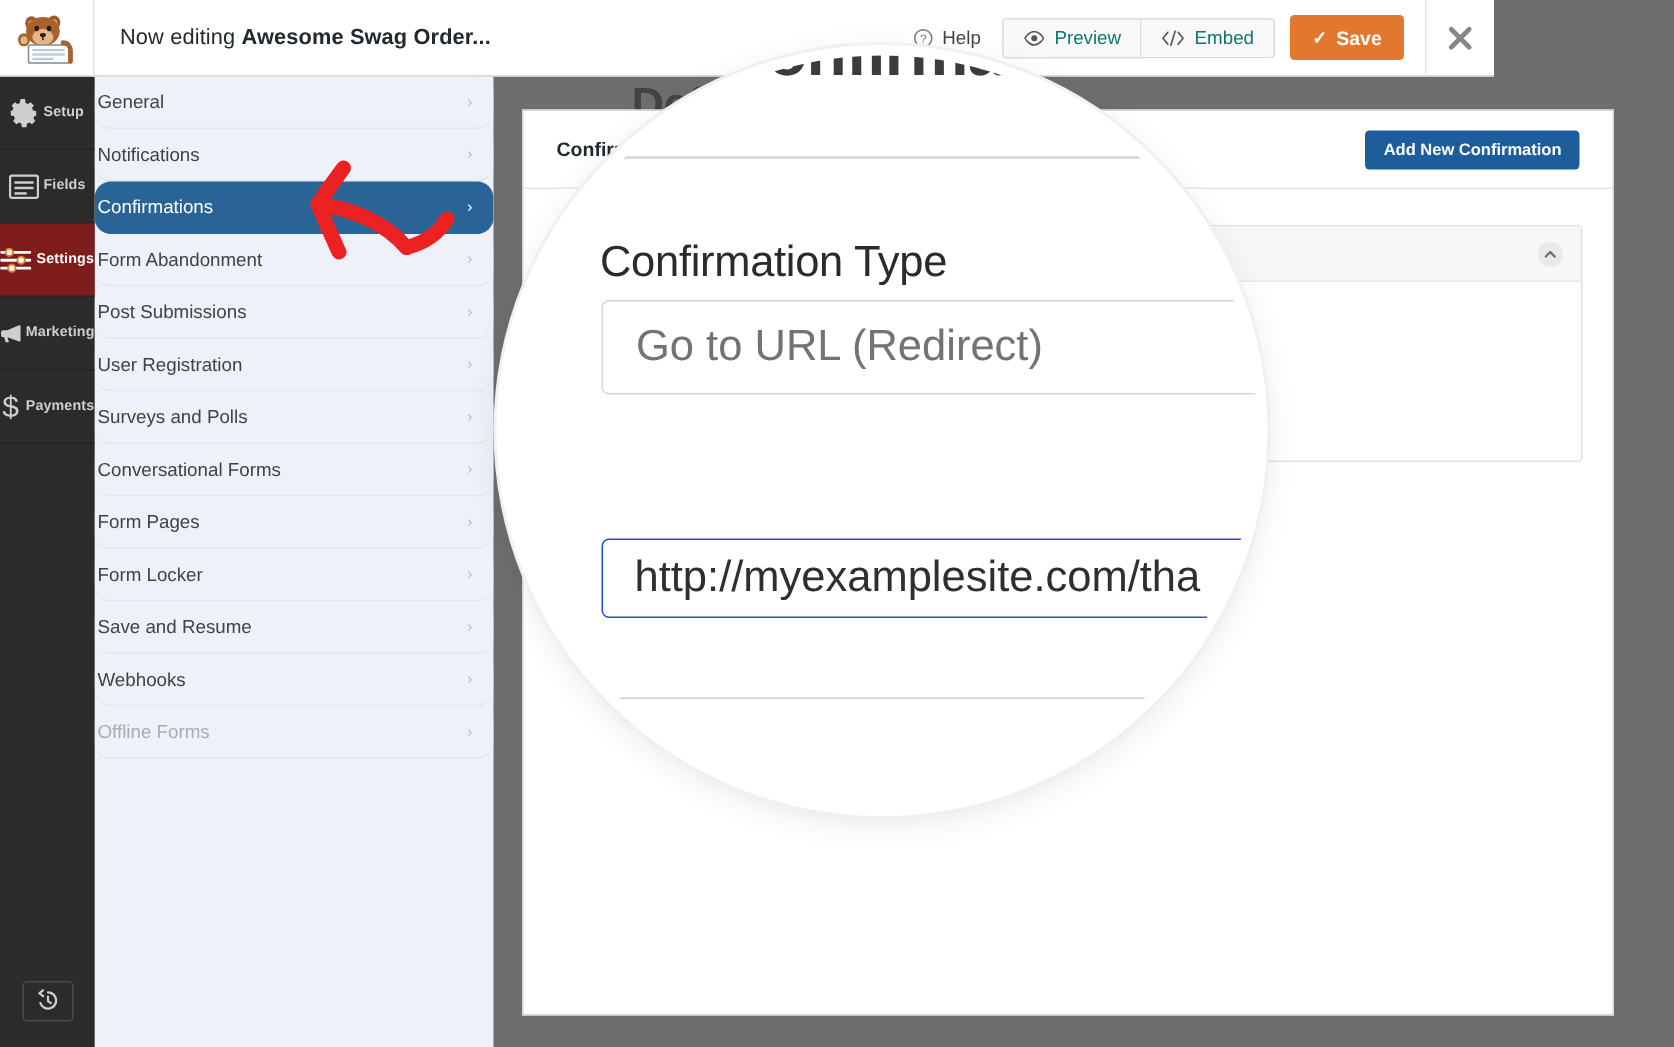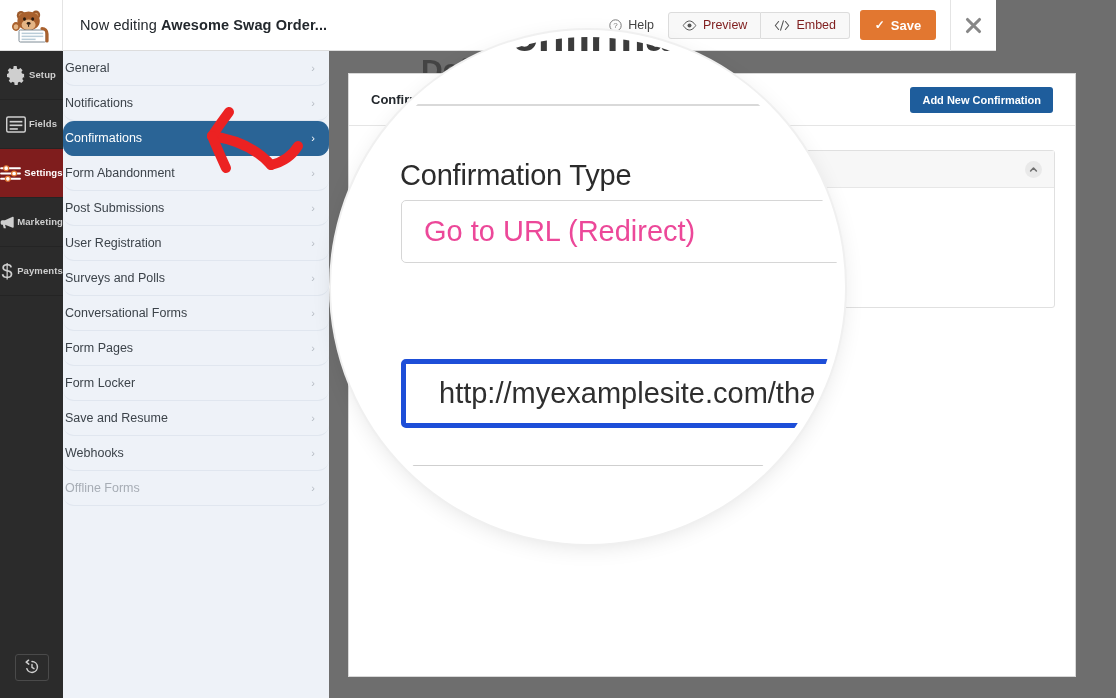--- a/index.html
+++ b/index.html
@@ -78,21 +78,21 @@
     display: flex;
     align-items: stretch;
     height: 27px;
     margin-right: 10px;
   }
   .pill-btn {
     display: flex;
     align-items: center;
     gap: 6px;
     font-size: 12.5px;
-    color: #7f1d1d;
+    color: #0f766e;
     background: #f8f8f8;
     border: 1px solid #dcdcdc;
     padding: 0 13px;
     cursor: pointer;
     font-family: inherit;
     white-space: nowrap;
   }
   .pill-btn:first-child { border-radius: 3px 0 0 3px; }
   .pill-btn:last-child { border-left: none; border-radius: 0 3px 3px 0; }
   .pill-btn svg { display: block; flex: 0 0 auto; }
@@ -348,42 +348,42 @@
     left: 63px; top: 163px;
     width: 500px;
     height: 63px;
     border: 1px solid #d6d6d6;
     border-radius: 5px;
     background: #ffffff;
     display: flex;
     align-items: center;
     padding-left: 22px;
     font-size: 29px;
-    color: #ec4899;
+    color: #737373;
     white-space: nowrap;
   }
   .z-heading2 {
     position: absolute;
     left: 62px; top: 281px;
     font-size: 29px;
     color: #2b2b2b;
     white-space: nowrap;
     letter-spacing: -.2px;
   }
   .z-input {
     position: absolute;
     left: 63px; top: 322px;
     width: 500px;
-    height: 69px;
-    border: 5px solid #1d4ed8;
+    height: 53px;
+    border: 1px solid #1d4ed8;
     border-radius: 5px;
     background: #ffffff;
     display: flex;
     align-items: center;
-    padding-left: 33px;
+    padding-left: 21px;
     font-size: 29px;
     color: #2f2f2f;
     white-space: nowrap;
   }
   .z-rule {
     position: absolute;
     left: 63px; top: 428px;
     width: 455px;
     height: 1px;
     background: #cfcfcf;

